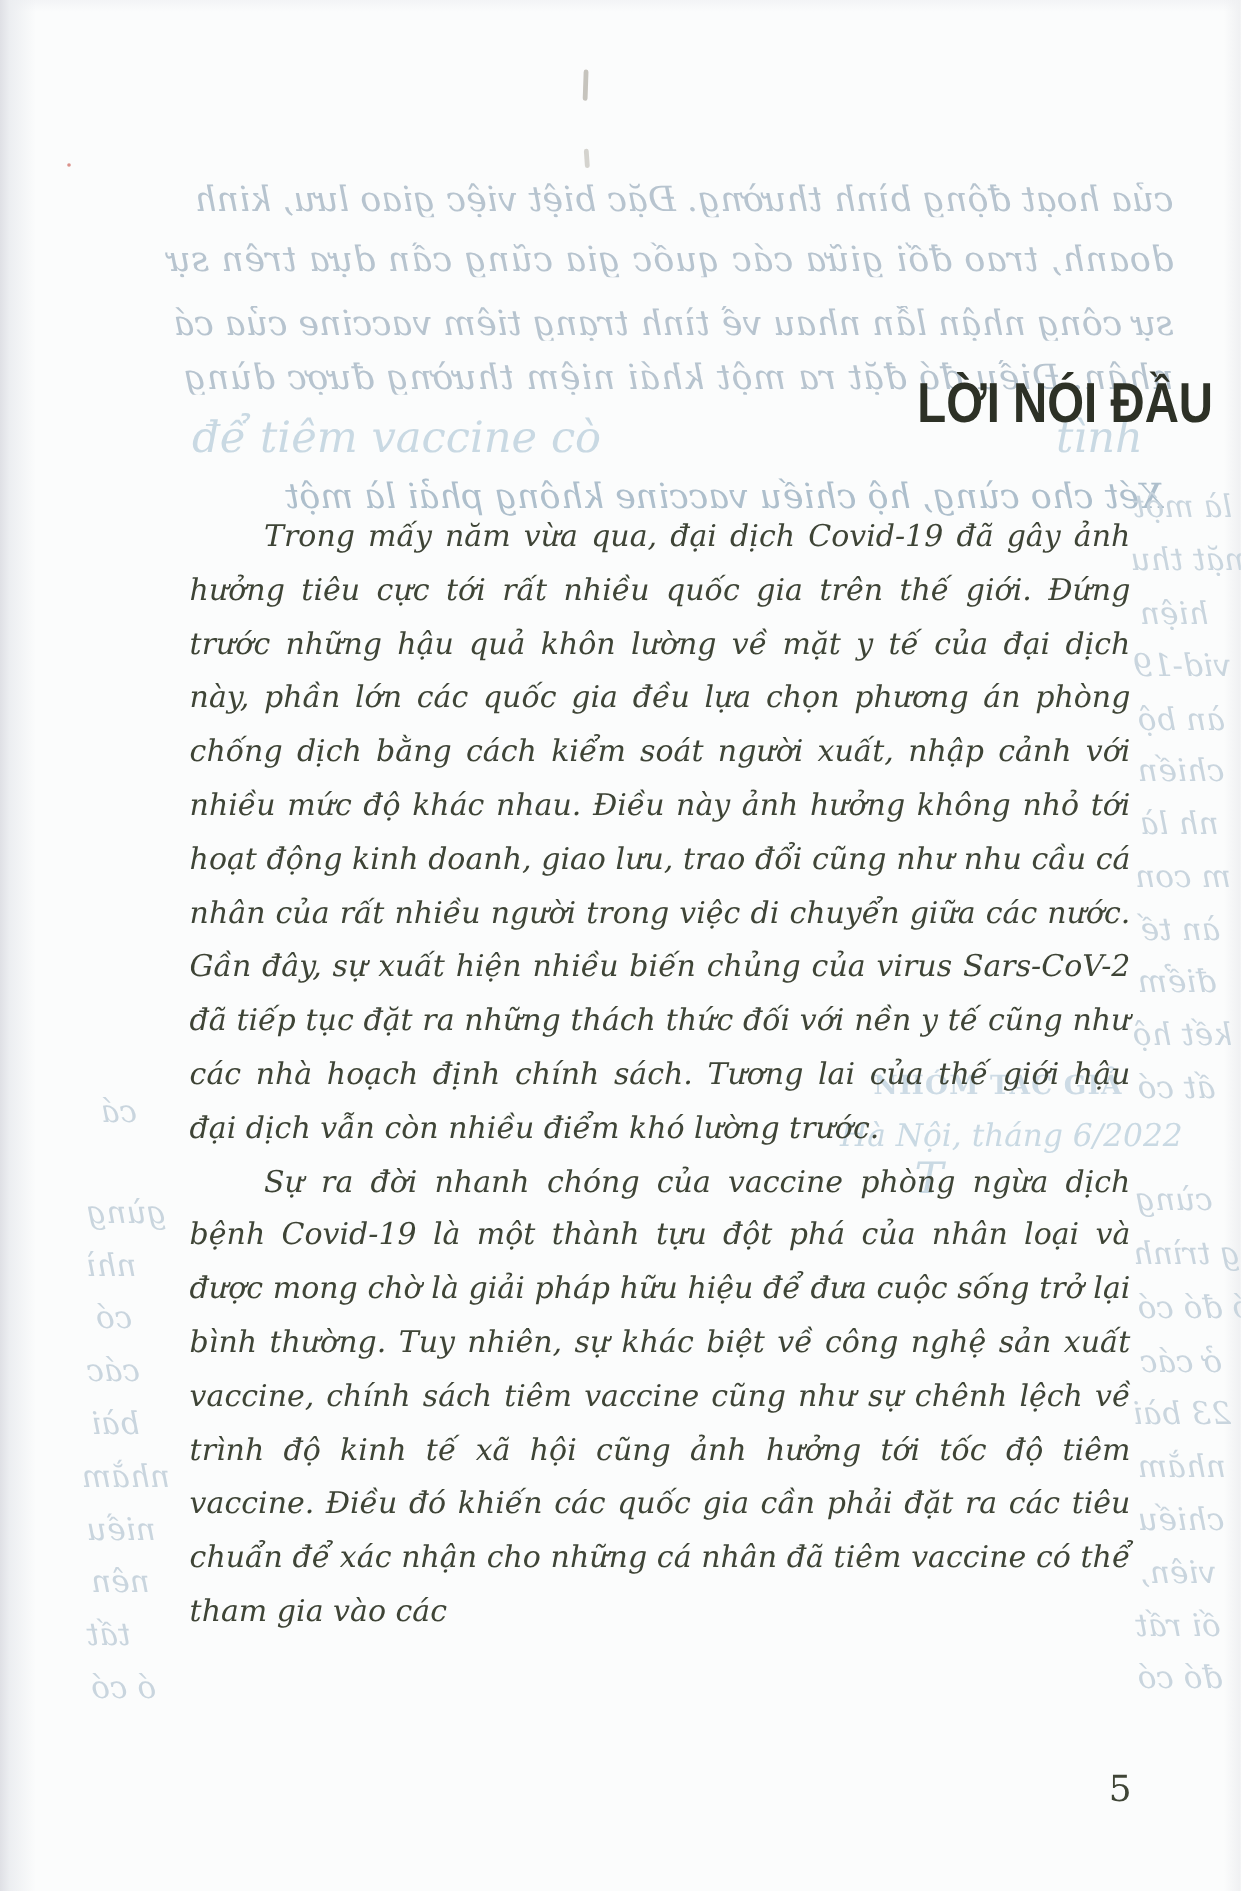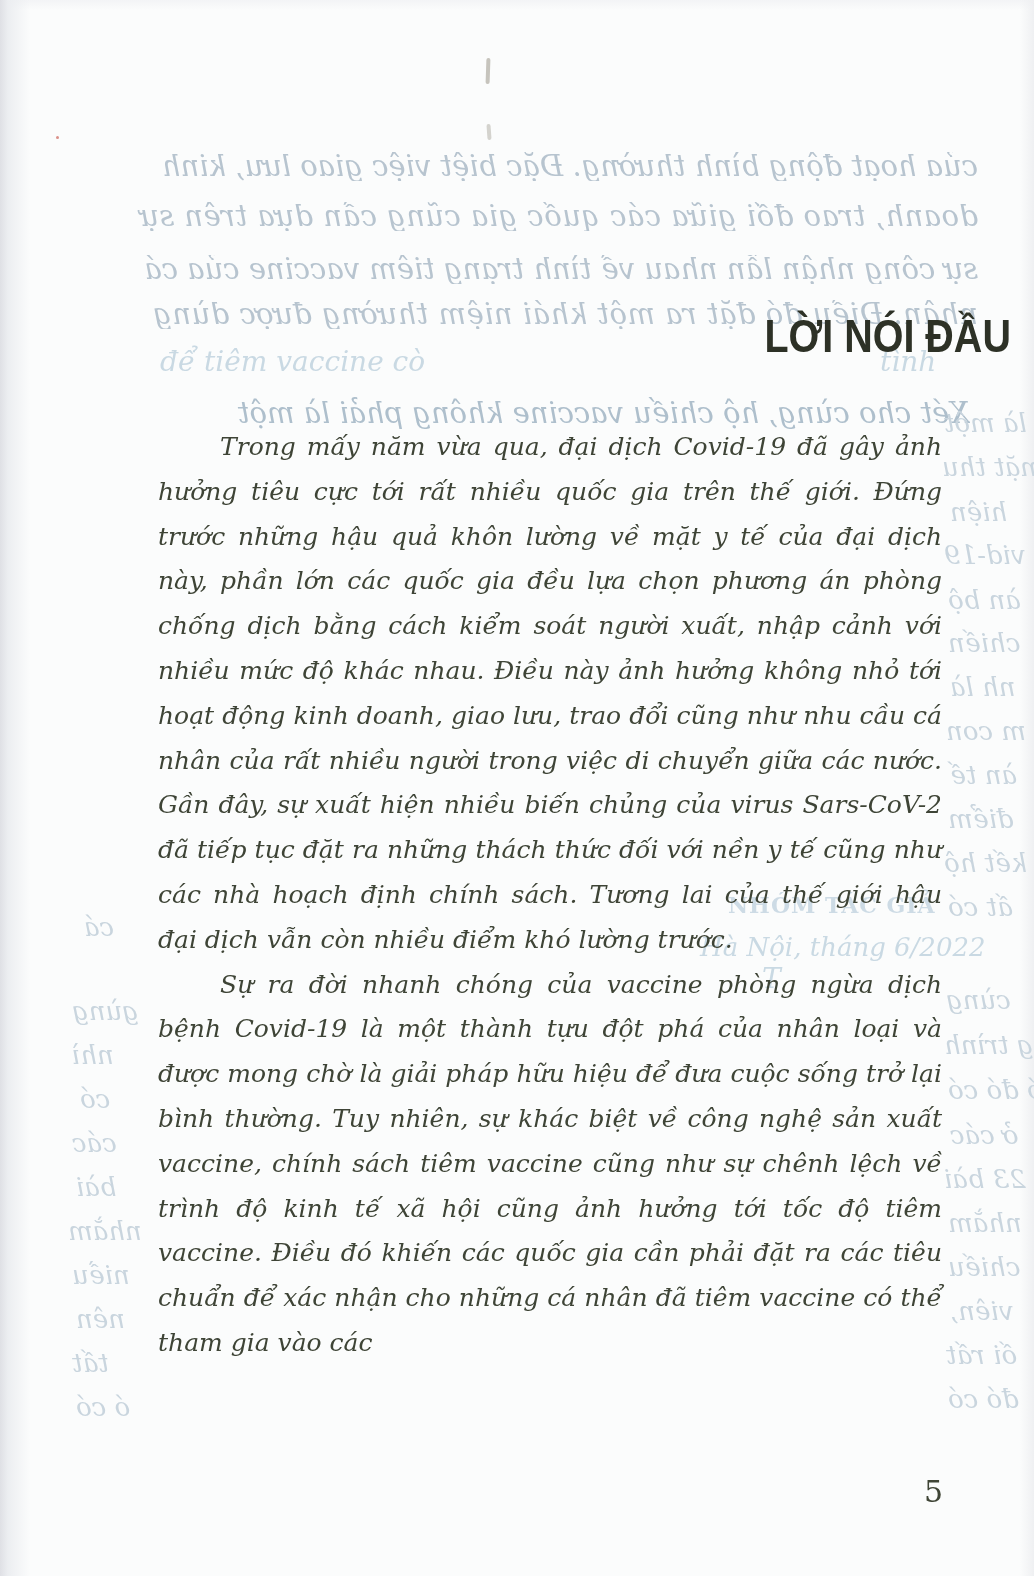--- a/index.html
+++ b/index.html
@@ -25,21 +25,21 @@
     color:#b7c4cf;transform:scaleX(-1);
     white-space:nowrap;overflow:hidden;
   }
   .bleed-line.l2{letter-spacing:.5px;}
   .bleed-mid{
     position:absolute;left:70px;width:900px;
     font-style:italic;font-size:29px;color:#aebfcc;
     transform:scaleX(-1);white-space:nowrap;overflow:hidden;
   }
   .ghost-blue{
-    position:absolute;font-style:italic;font-size:28px;
+    position:absolute;font-style:italic;font-size:36px;
     color:#c9d9e3;white-space:nowrap;
   }
   .ghost-sig{
     position:absolute;font-size:22px;font-weight:bold;
     color:#cddbe5;letter-spacing:1px;white-space:nowrap;
   }
   .frag{
     position:absolute;font-style:italic;font-size:26px;
     color:#c9d5de;transform:scaleX(-1);white-space:nowrap;
   }

